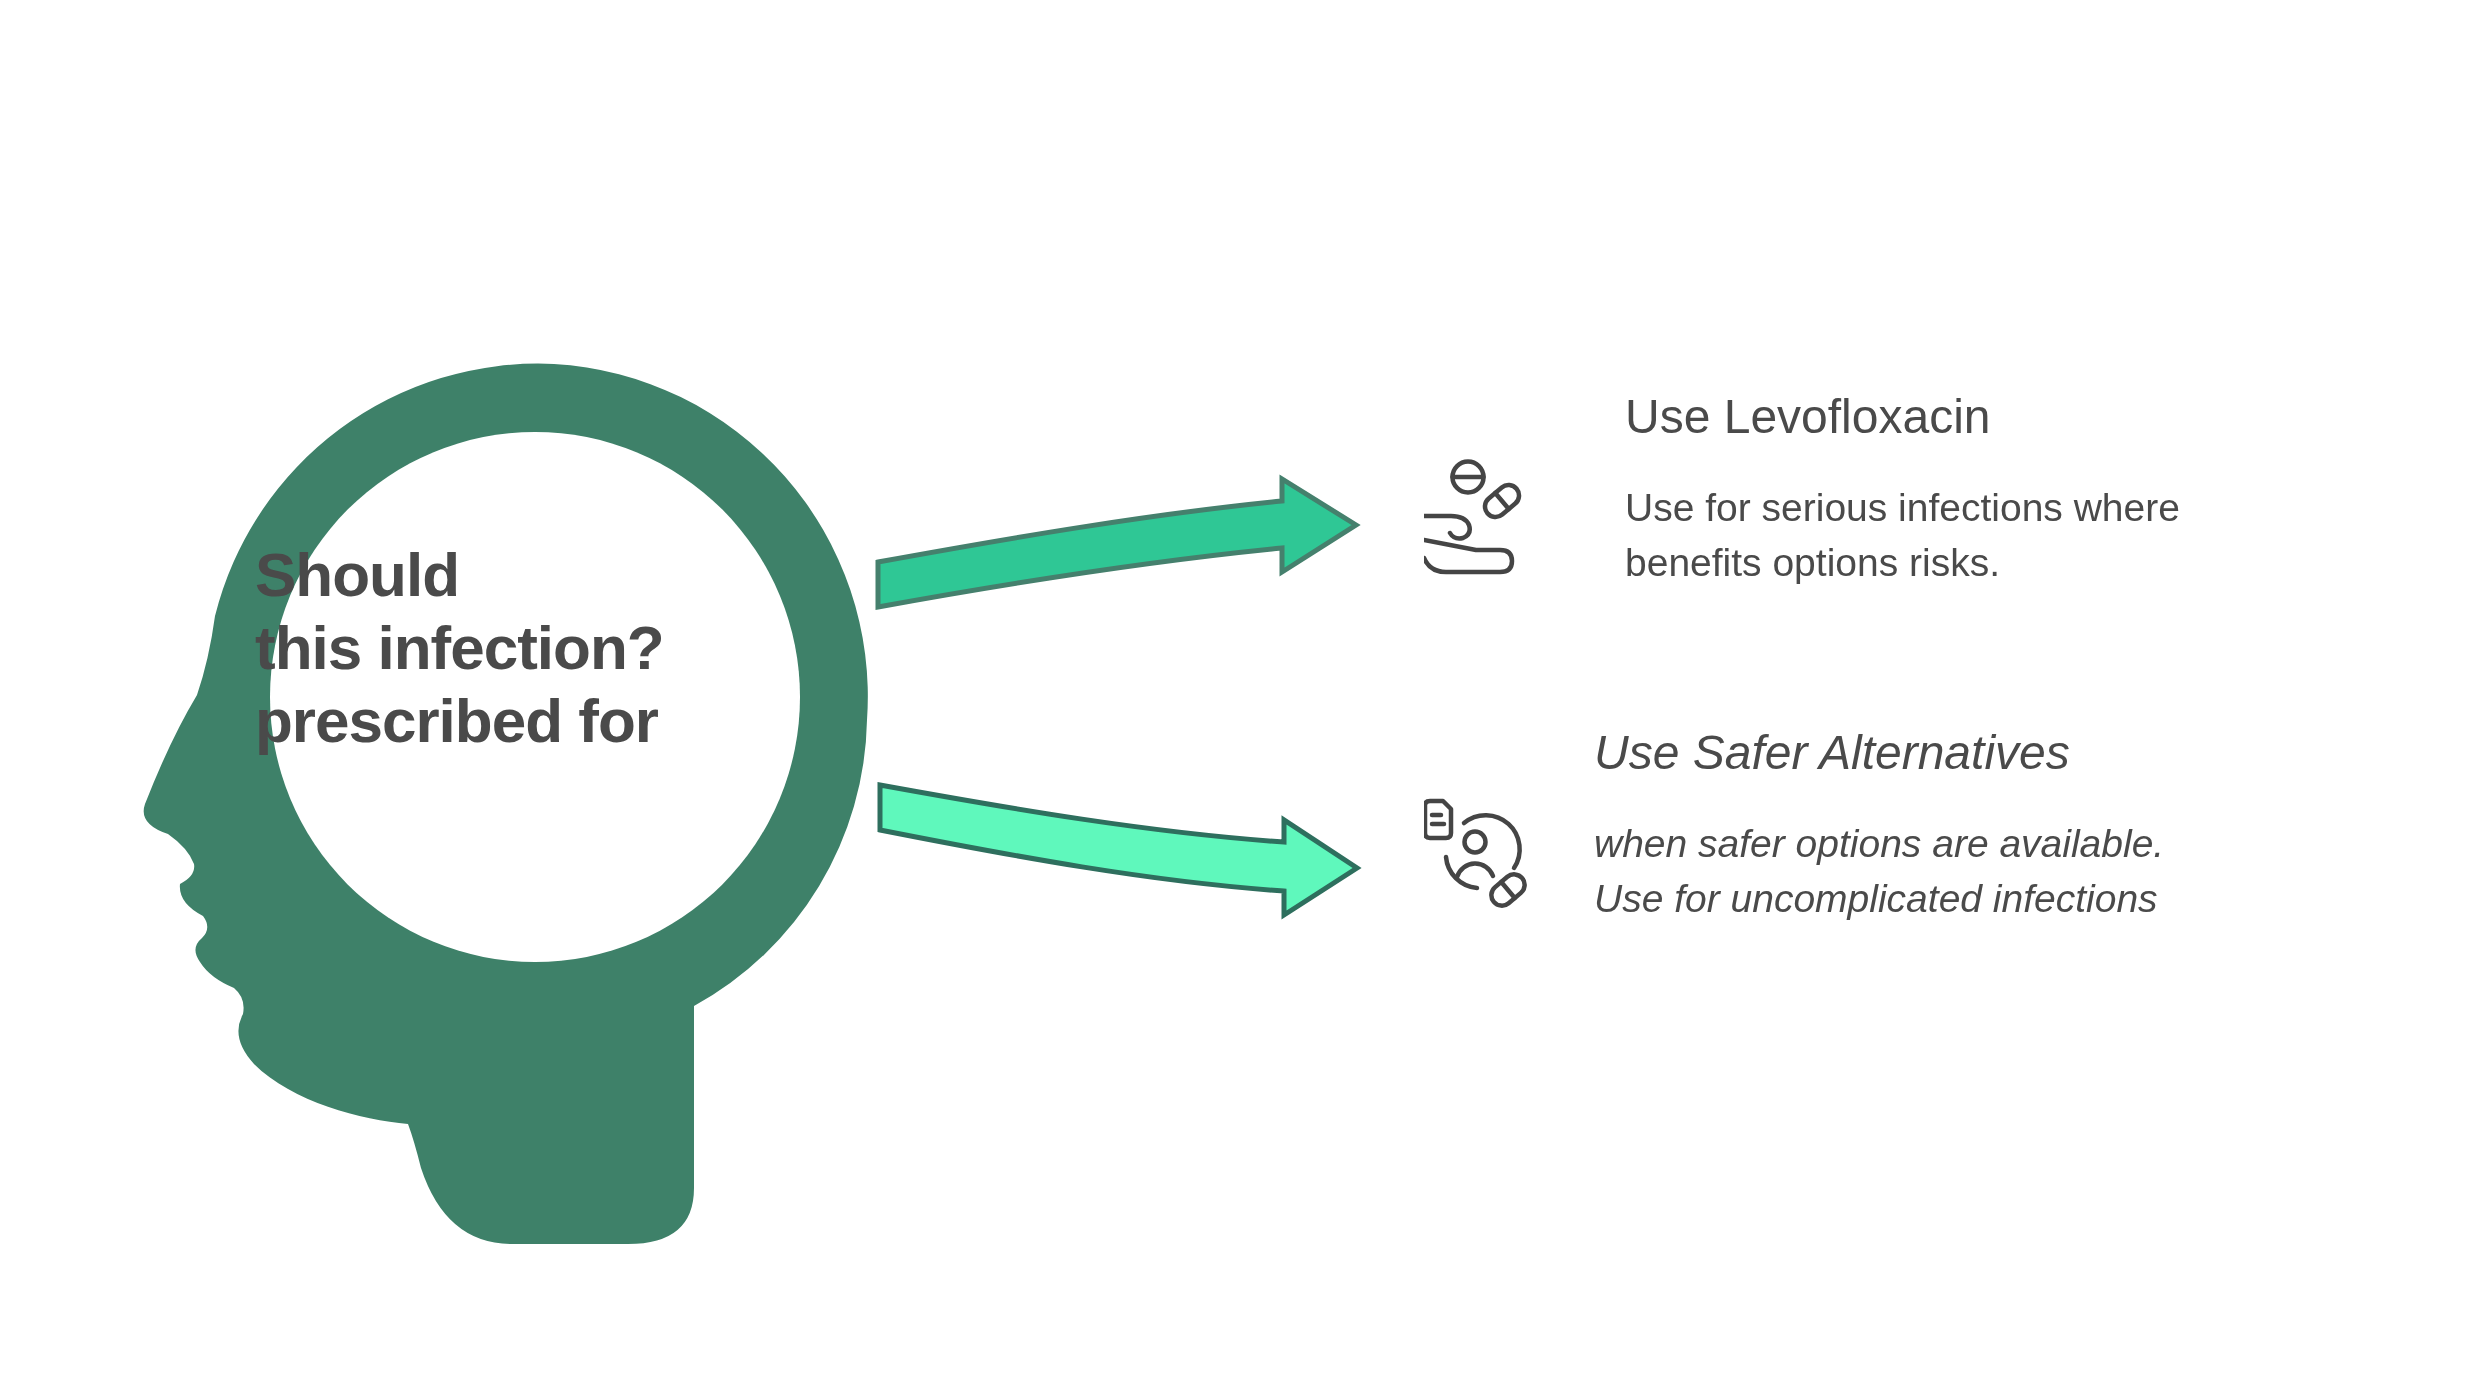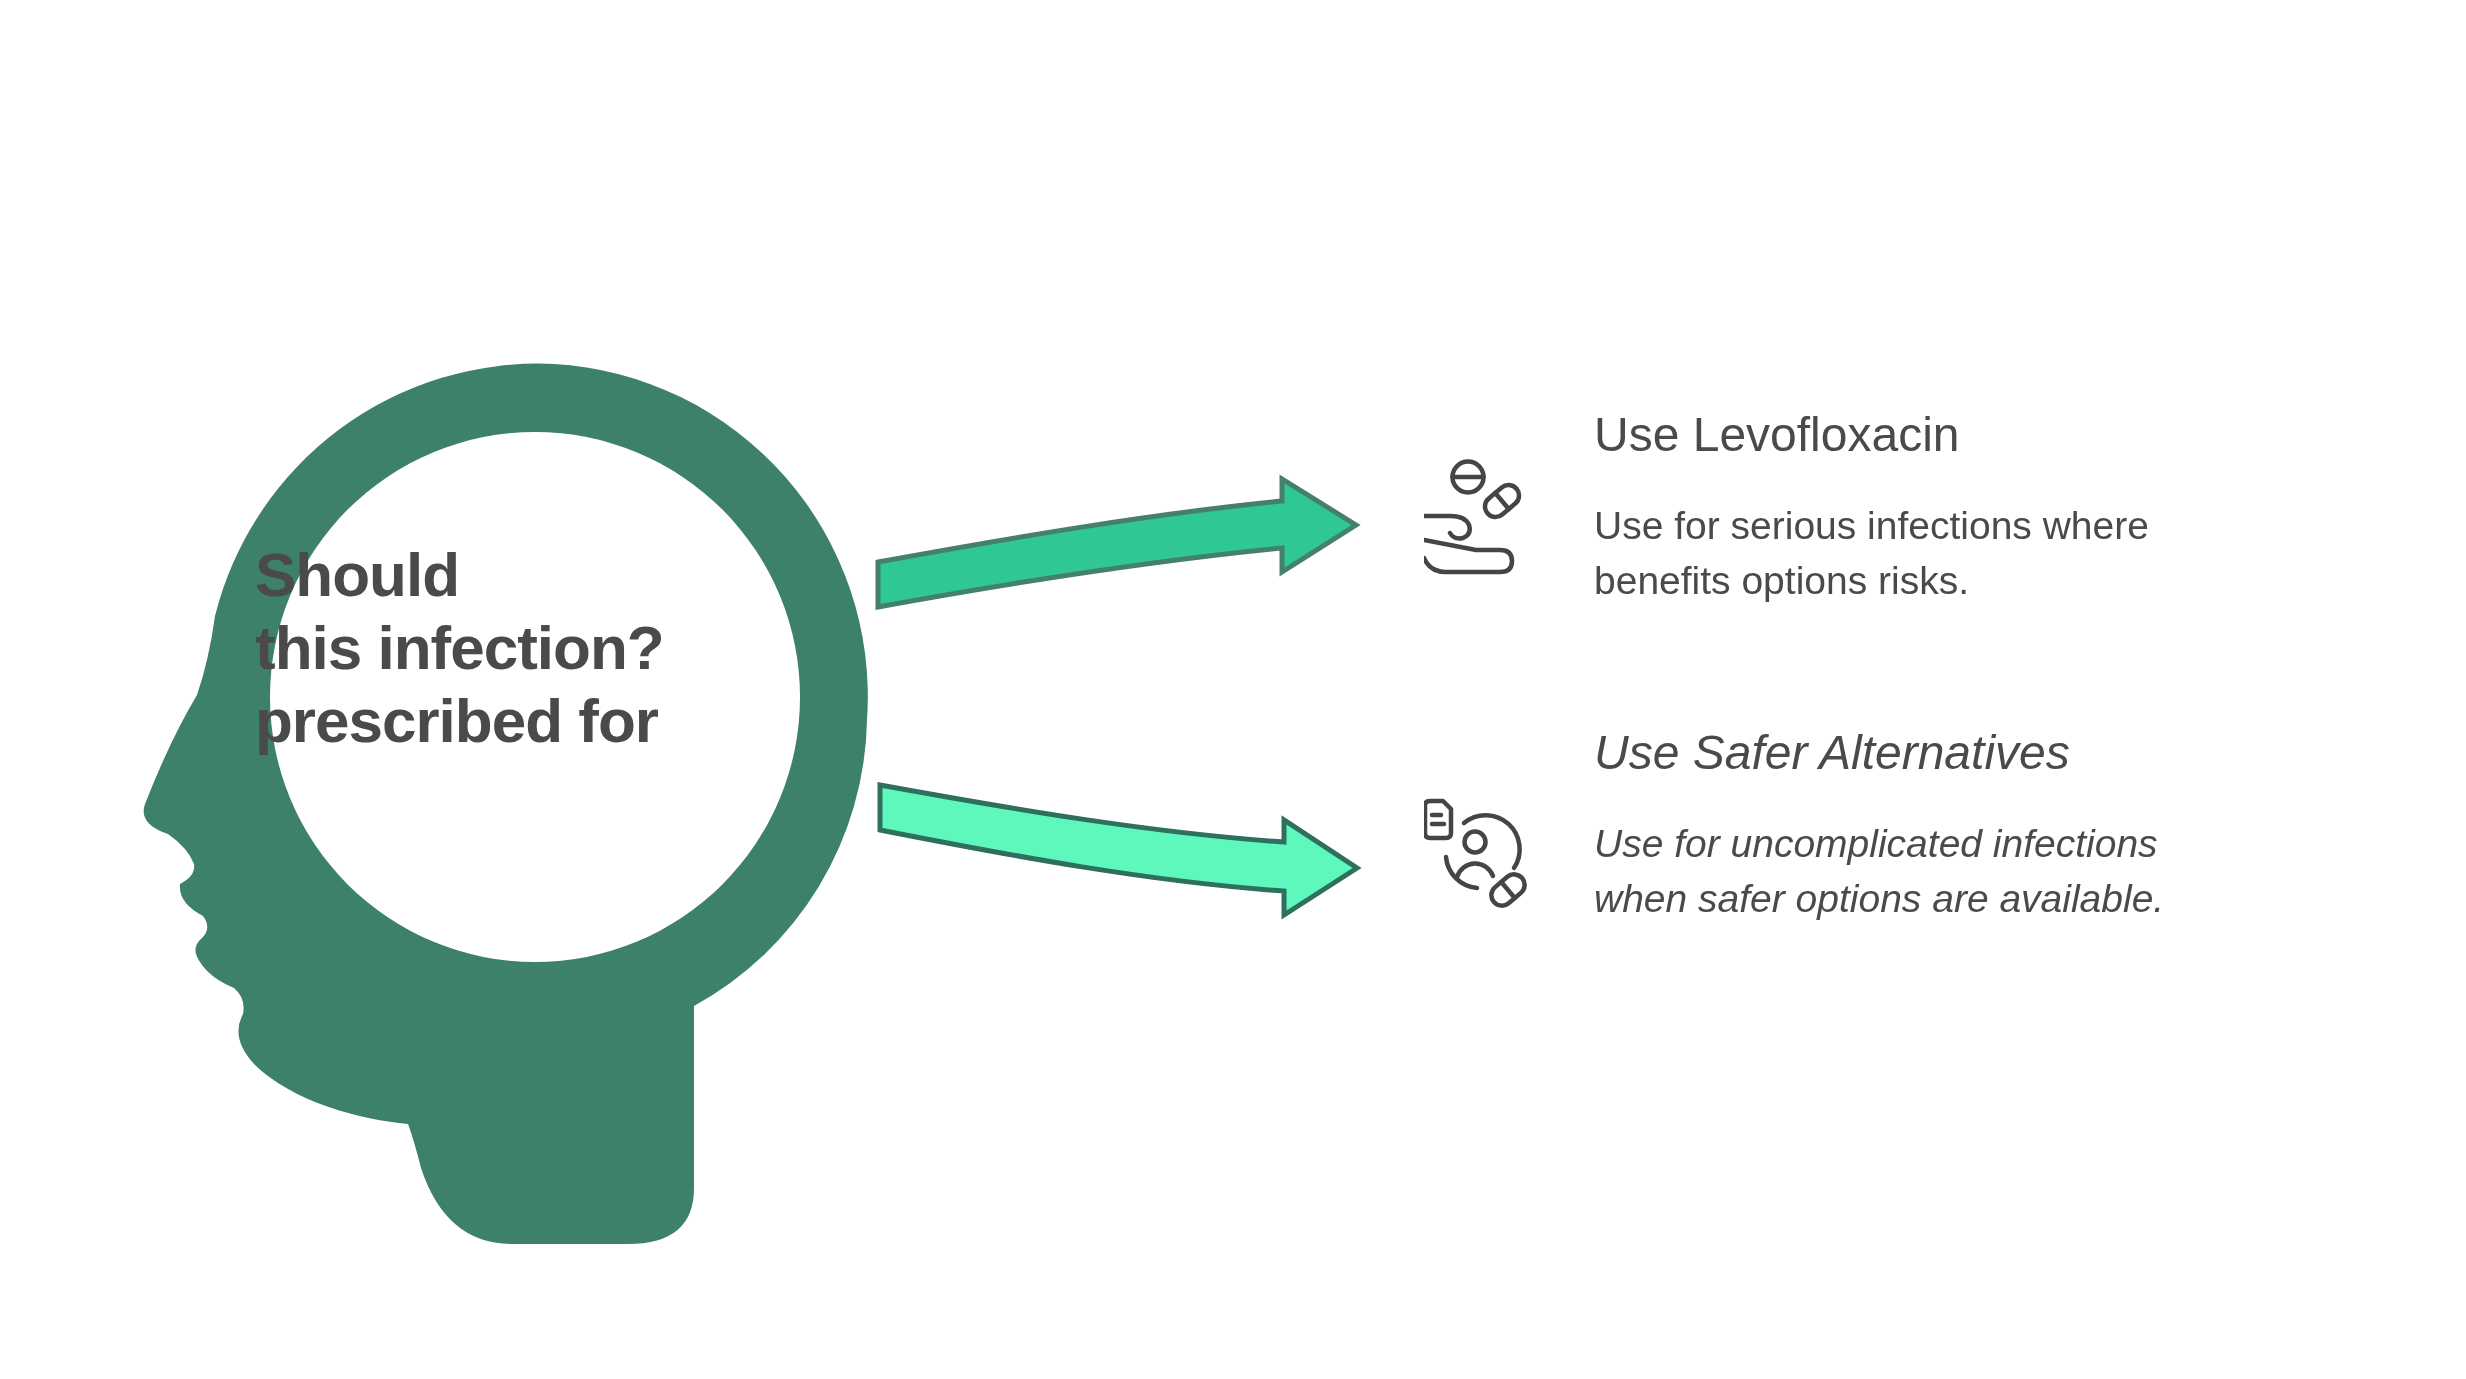--- a/index.html
+++ b/index.html
@@ -21,21 +21,21 @@
     font-size:62px;line-height:73px;font-weight:700;
     letter-spacing:-1px;
   }
   .option{
     position:absolute;
     left:1594px;width:840px;
     color:#4A4A4A;
   }
   .option .title{font-size:48px;line-height:58px;font-weight:400;}
   .option .desc{margin-top:34px;font-size:39px;line-height:55px;font-weight:400;}
-  .opt-1{top:406px;}
+  .opt-1{top:388px;margin-left:31px;}
   .opt-2{top:724px;font-style:italic;}
 </style>
 </head>
 <body>
 
 <div class="canvas">
 
   <svg class="layer" width="2466" height="1379" viewBox="0 0 2466 1379">
     <path d="M 554 364
              A 333 333 0 0 1 867 720
@@ -121,18 +121,18 @@
     </g>
     <g transform="rotate(-40 84 97)">
       <rect x="65.5" y="86.5" width="37" height="21" rx="10.5"></rect>
       <line x1="84" y1="86.5" x2="84" y2="107.5"></line>
     </g>
   </svg>
 
   <div class="option opt-2">
     <div class="title">Use Safer Alternatives</div>
     <div class="desc">
+      <div>when safer options are available.</div>
       <div>Use for uncomplicated infections</div>
-      <div>when safer options are available.</div>
     </div>
   </div>
 
 </div>
 
 </body></html>

